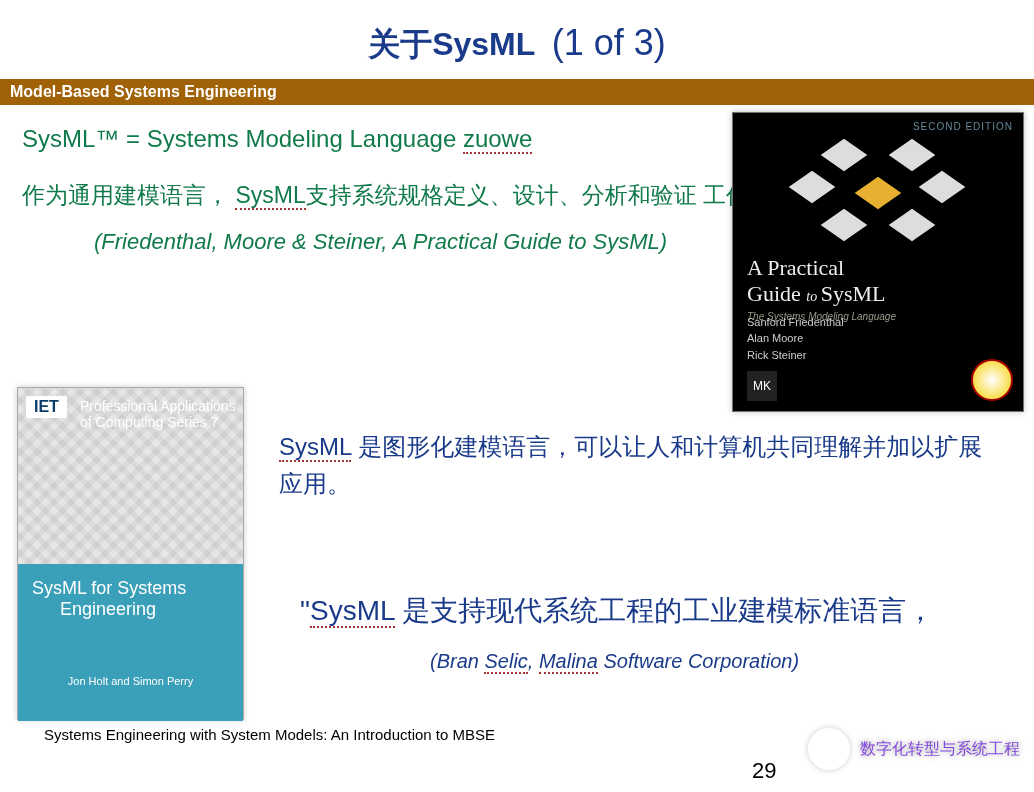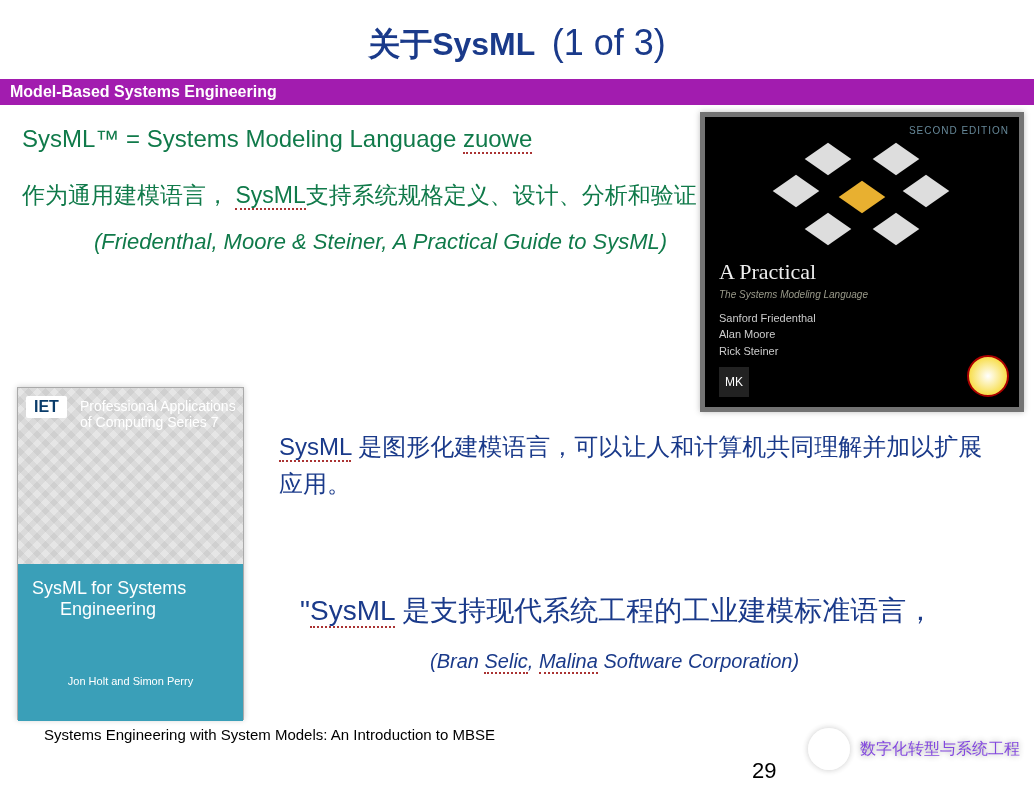--- a/index.html
+++ b/index.html
@@ -21,21 +21,21 @@
     font-weight: bold;
     color: #1a3a8a;
   }
   .title-count {
     font-size: 36px;
     color: #1a3a8a;
     font-weight: 400;
     margin-left: 12px;
   }
   .blue-bar {
-    background: #a21caf;
+    background: #a16207;
     color: #fff;
     font-size: 16px;
     font-weight: bold;
     padding: 4px 10px;
     width: 100%;
   }
   .content {
     position: relative;
     padding: 20px 22px 0 22px;
   }
@@ -61,24 +61,24 @@
     color: #107a4a;
     font-style: italic;
     font-size: 22px;
     margin-top: 18px;
     margin-left: 72px;
   }
   .book1 {
     position: absolute;
     top: 112px;
     right: 10px;
-    width: 324px;
+    width: 292px;
     height: 300px;
     background: #000;
-    border: 5px solid #737373;
+    border: 1px solid #737373;
     box-shadow: 0 0 6px rgba(0,0,0,.25);
     color: #fff;
   }
   .book1 .edition {
     position: absolute;
     top: 8px; right: 10px;
     font-size: 10px;
     color: #689;
     letter-spacing: 1px;
   }
@@ -278,20 +278,23 @@
     <div class="cube" style="left:76px;top:42px;background:#e8b030"></div>
     <div class="cube" style="left:10px;top:36px"></div>
     <div class="cube" style="left:140px;top:36px"></div>
     <div class="cube" style="left:42px;top:4px"></div>
     <div class="cube" style="left:110px;top:4px"></div>
     <div class="cube" style="left:42px;top:74px"></div>
     <div class="cube" style="left:110px;top:74px"></div>
   </div>
   <div class="titleblock">
     <div class="t1">A Practical</div>
+    <div class="t2">
+      <span>Guide </span><span class="to">to </span><span>SysML</span>
+    </div>
     <div class="sub">The Systems Modeling Language</div>
   </div>
   <div class="authors">
     <div>Sanford Friedenthal</div>
     <div>Alan Moore</div>
     <div>Rick Steiner</div>
   </div>
   <div class="mk">MK</div>
   <div class="badge"></div>
 </div>

